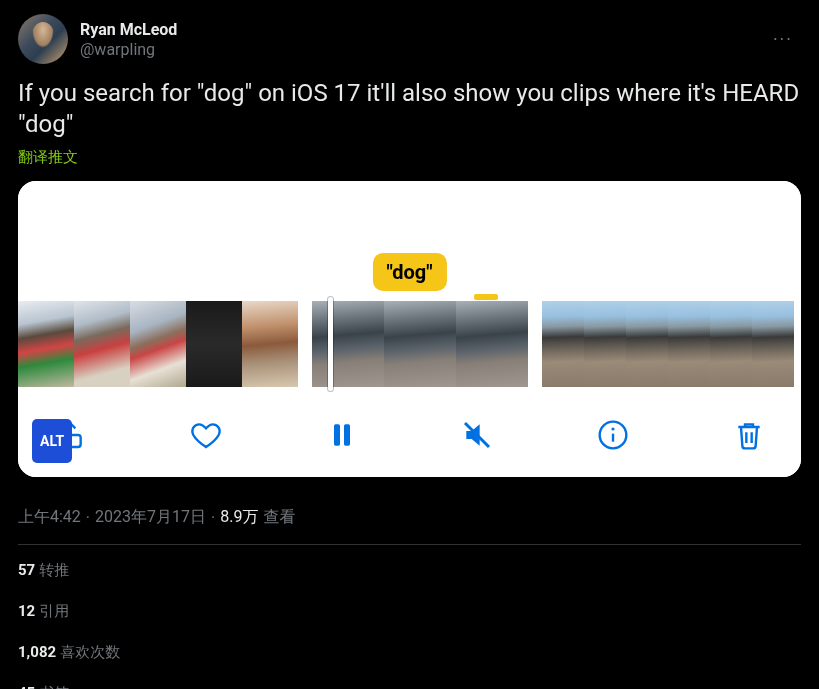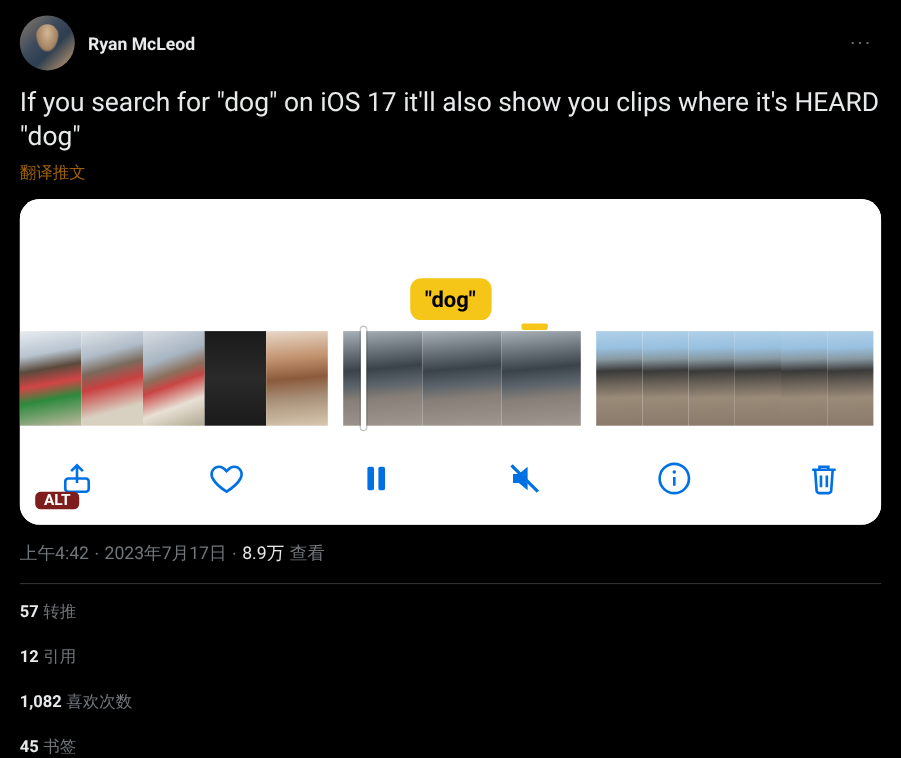--- a/index.html
+++ b/index.html
@@ -30,21 +30,21 @@
     border-radius: 50% 50% 40% 40%;
   }
   .name-col { flex: 1; }
   .display-name { font-weight: 700; font-size: 16px; color: #e7e9ea; }
   .handle { font-size: 16px; color: #71767b; margin-top: 1px; }
   .more-btn { color: #71767b; font-size: 18px; padding: 4px 8px; letter-spacing: 2px; cursor: pointer; }
   .tweet-text {
     font-size: 24px; line-height: 1.3; color: #e7e9ea;
     margin-top: 14px; font-weight: 400;
   }
-  .translate-link { color: #a16207; font-size: 15px; margin-top: 8px; display: inline-block; cursor: pointer; }
+  .translate-link { color: #84cc16; font-size: 15px; margin-top: 8px; display: inline-block; cursor: pointer; }
 
   .media-card {
     background: #fff;
     border-radius: 18px;
     margin-top: 14px;
     overflow: hidden;
     position: relative;
   }
   .media-top-space { height: 84px; background: #fff; }
   .dog-bubble {
@@ -102,49 +102,50 @@
     justify-content: space-between;
     align-items: center;
     padding: 24px 36px 26px 36px;
     background: #fff;
   }
   .tb-btn { color: #0071e3; cursor: pointer; display: flex; align-items: center; justify-content: center; }
   .tb-btn svg { width: 32px; height: 32px; }
   .alt-badge {
     position: absolute;
     left: 14px; bottom: 14px;
-    background: #7f1d1d;
+    background: #1d4ed8;
     color: #fff;
     font-size: 14px;
     font-weight: 700;
-    padding: 0 8px;
+    padding: 14px 8px;
     border-radius: 5px;
   }
 
   .meta-row {
-    color: #71767b; font-size: 16px; margin-top: 16px;
+    color: #71767b; font-size: 16px; margin-top: 30px;
     display: flex; align-items: center; gap: 5px;
   }
   .meta-row .bold { color: #e7e9ea; font-weight: 400; }
   .divider { height: 1px; background: #2f3336; margin-top: 16px; }
   .stats-row {
     display: flex; gap: 22px; padding: 16px 0 0 0;
     color: #71767b; font-size: 15px; flex-direction: column;
   }
   .stats-row .num { color: #e7e9ea; font-weight: 700; margin-right: 4px; }
 </style>
 </head>
 <body>
 
 <div class="tweet">
 
   <div class="header-row">
     <div class="avatar"></div>
     <div class="name-col">
       <div class="display-name">Ryan McLeod</div>
+      <div class="handle">@warpling</div>
     </div>
     <div class="more-btn">···</div>
   </div>
 
   <div class="tweet-text">If you search for "dog" on iOS 17 it'll also show you clips where it's HEARD "dog"</div>
   <a class="translate-link">翻译推文</a>
 
   <div class="media-card">
     <div class="media-top-space"></div>
     <div class="dog-bubble">"dog"</div>

